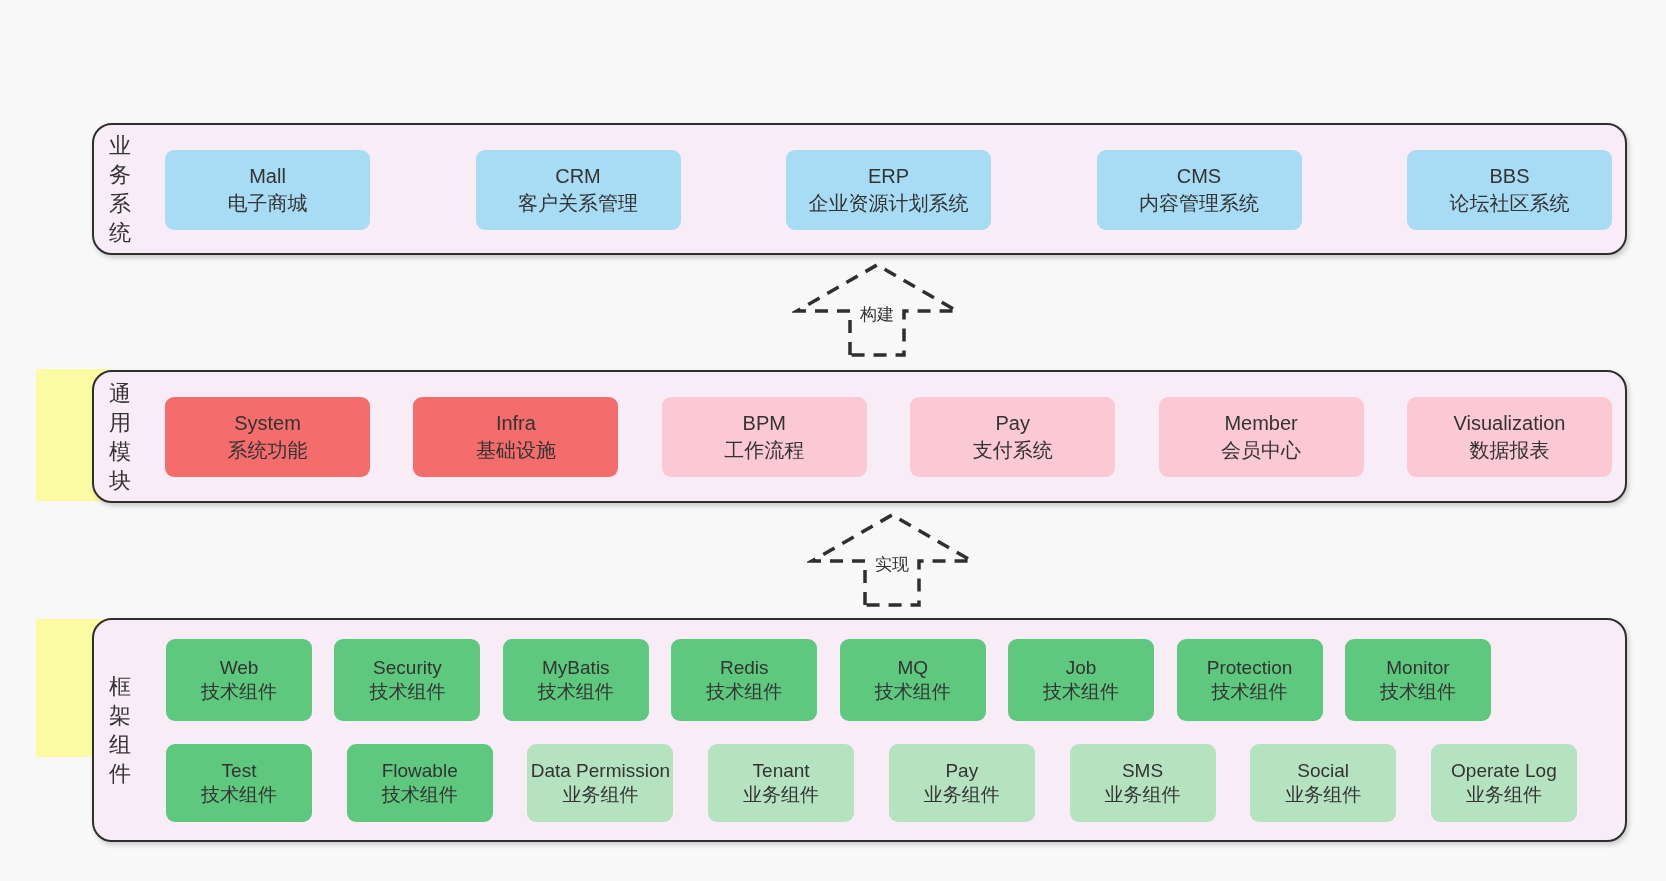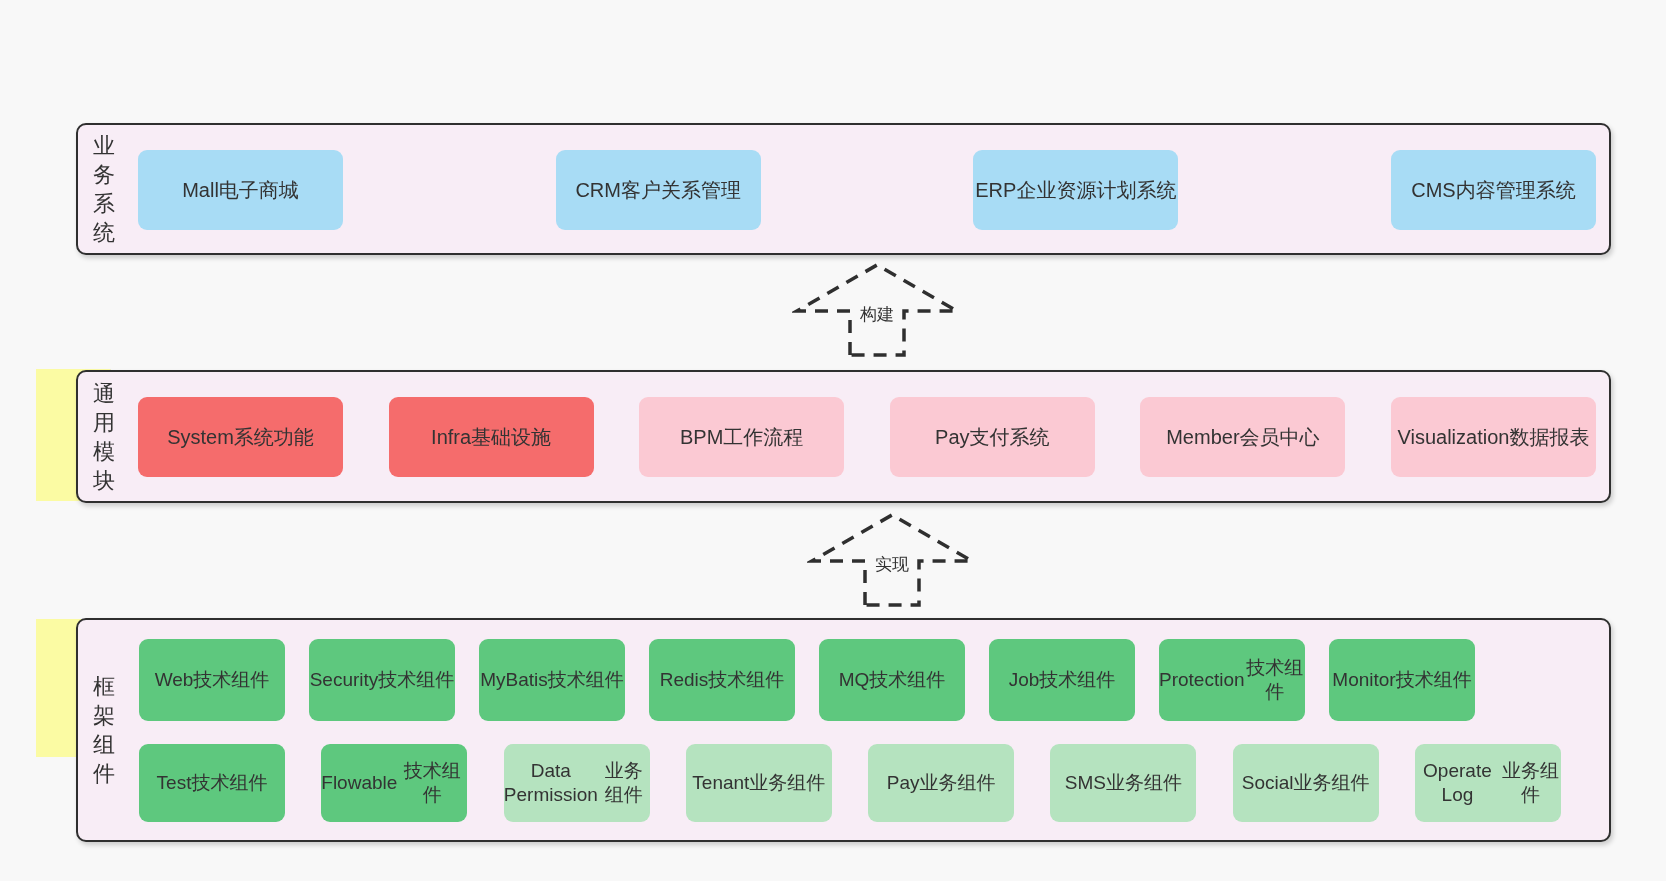--- a/index.html
+++ b/index.html
@@ -1,37 +1,37 @@
 <!DOCTYPE html>
 <html style="--c-page_bg: #f8f8f8; --c-band_bg: #f8edf6; --c-border: #2f2f2f; --c-text: #333333; --c-sticky: #fbfba3; --c-fold: #c9c9c9; --c-blue: #a8dcf5; --c-red: #f56c6c; --c-pink: #fbc9d3; --c-green_dark: #5ec87e; --c-green_light: #b5e3bf;"><head>
 <meta charset="utf-8">
 <style>
   html,body{margin:0;padding:0;}
   body{font-family:"Liberation Sans","DejaVu Sans",sans-serif;background:#f8f8f8;}
   .canvas{position:relative;width:1666px;height:881px;background:var(--c-page_bg,#f8f8f8);overflow:hidden;color:var(--c-text,#333);}
 
   
-  .band{position:absolute;left:76px;width:1531px;background:var(--c-band_bg,#f8edf6);
-        border:2px solid var(--c-border,#2f2f2f);border-radius:10px;
+  .band{position:absolute;left:92px;width:1531px;background:var(--c-band_bg,#f8edf6);
+        border:2px solid var(--c-border,#2f2f2f);border-radius:20px;
         box-shadow:2px 3px 5px rgba(0,0,0,0.18);}
   #band0{top:123px;height:128px;}
   #band1{top:370px;height:129px;}
   #band2{top:618px;height:220px;}
 
   .v-text{word-break:break-all;text-align:center;line-height:1.32;white-space:normal;}
   .side-label{position:absolute;left:13px;top:50%;transform:translateY(-50%);
               width:26px;font-size:22px;color:var(--c-text,#333);}
 
   .box-row{position:absolute;display:flex;justify-content:space-between;align-items:stretch;}
   #band0 .box-row,#band1 .box-row{left:60px;width:1458px;top:25px;height:80px;}
   #band2 .row0{left:61px;width:1336px;top:19px;height:82px;}
   #band2 .row1{left:61px;width:1422px;top:124px;height:78px;}
 
-  .box{display:flex;flex-direction:row;justify-content:center;align-items:center;
-       border-radius:9px;font-size:20px;line-height:1.33;text-align:center;color:var(--c-text,#333);}
+  .box{display:flex;flex-direction:column;justify-content:center;align-items:center;
+       border-radius:9px;font-size:20px;line-height:1.33;text-align:center;color:var(--c-text,#333);margin-left:11px;}
   #band0 .box,#band1 .box{width:205px;}
   #band2 .box{width:146px;font-size:19px;line-height:1.28;}
   .box.blue{background:var(--c-blue,#a8dcf5);}
   .box.red{background:var(--c-red,#f56c6c);}
   .box.pink{background:var(--c-pink,#fbc9d3);}
   .box.green_dark{background:var(--c-green_dark,#5ec87e);}
   .box.green_light{background:var(--c-green_light,#b5e3bf);}
   .box-title,.box-subtitle{display:block;}
 
   
@@ -82,20 +82,24 @@
           <span class="box-subtitle">客户关系管理</span>
         </div>
         <div class="box blue">
           <span class="box-title">ERP</span>
           <span class="box-subtitle">企业资源计划系统</span>
         </div>
         <div class="box blue">
           <span class="box-title">CMS</span>
           <span class="box-subtitle">内容管理系统</span>
         </div>
+        <div class="box blue">
+          <span class="box-title">BBS</span>
+          <span class="box-subtitle">论坛社区系统</span>
+        </div>
       </div>
   </section>
 
   <div class="arrow" id="arrow0">
     <svg viewBox="0 0 170 96">
       <path d="M58 93 L58 49 L5 49 L85 3 L165 49 L112 49 L112 93 Z"></path>
     </svg>
     <span class="arrow-label">构建</span>
   </div>
 

